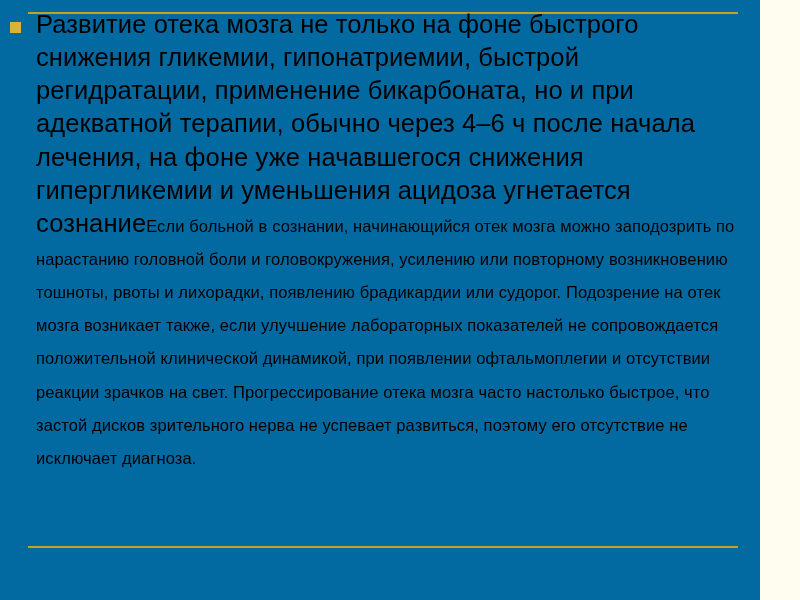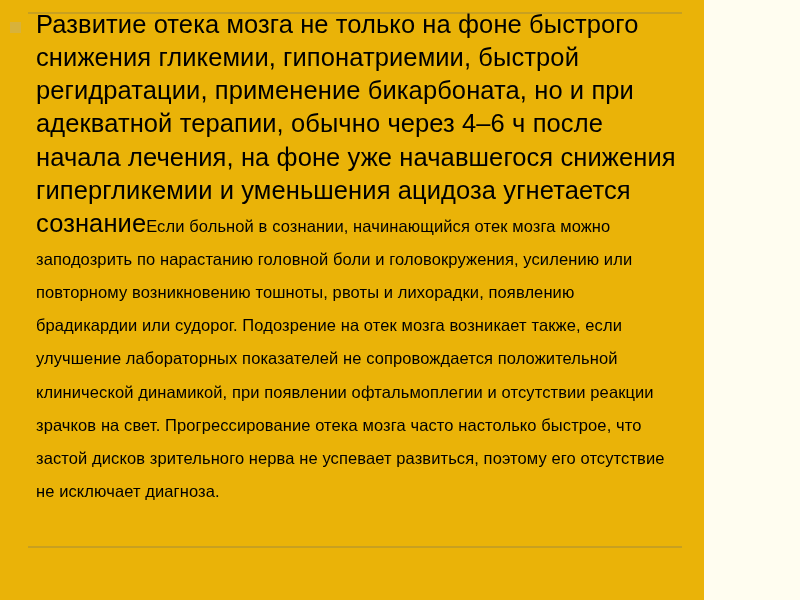--- a/index.html
+++ b/index.html
@@ -8,24 +8,24 @@
   }
   body {
     width: 800px;
     height: 600px;
     background: #fffdf0;
     font-family: "Liberation Sans", sans-serif;
     overflow: hidden;
   }
   .slide {
     position: relative;
-    width: 704px;
+    width: 760px;
     height: 600px;
     box-sizing: border-box;
-    background: #eab308;
+    background: #0369a1;
   }
   .rule-top {
     position: absolute;
     left: 28px;
     right: 22px;
     top: 12px;
     height: 2px;
     background: #c8a020;
   }
   .rule-bottom {

